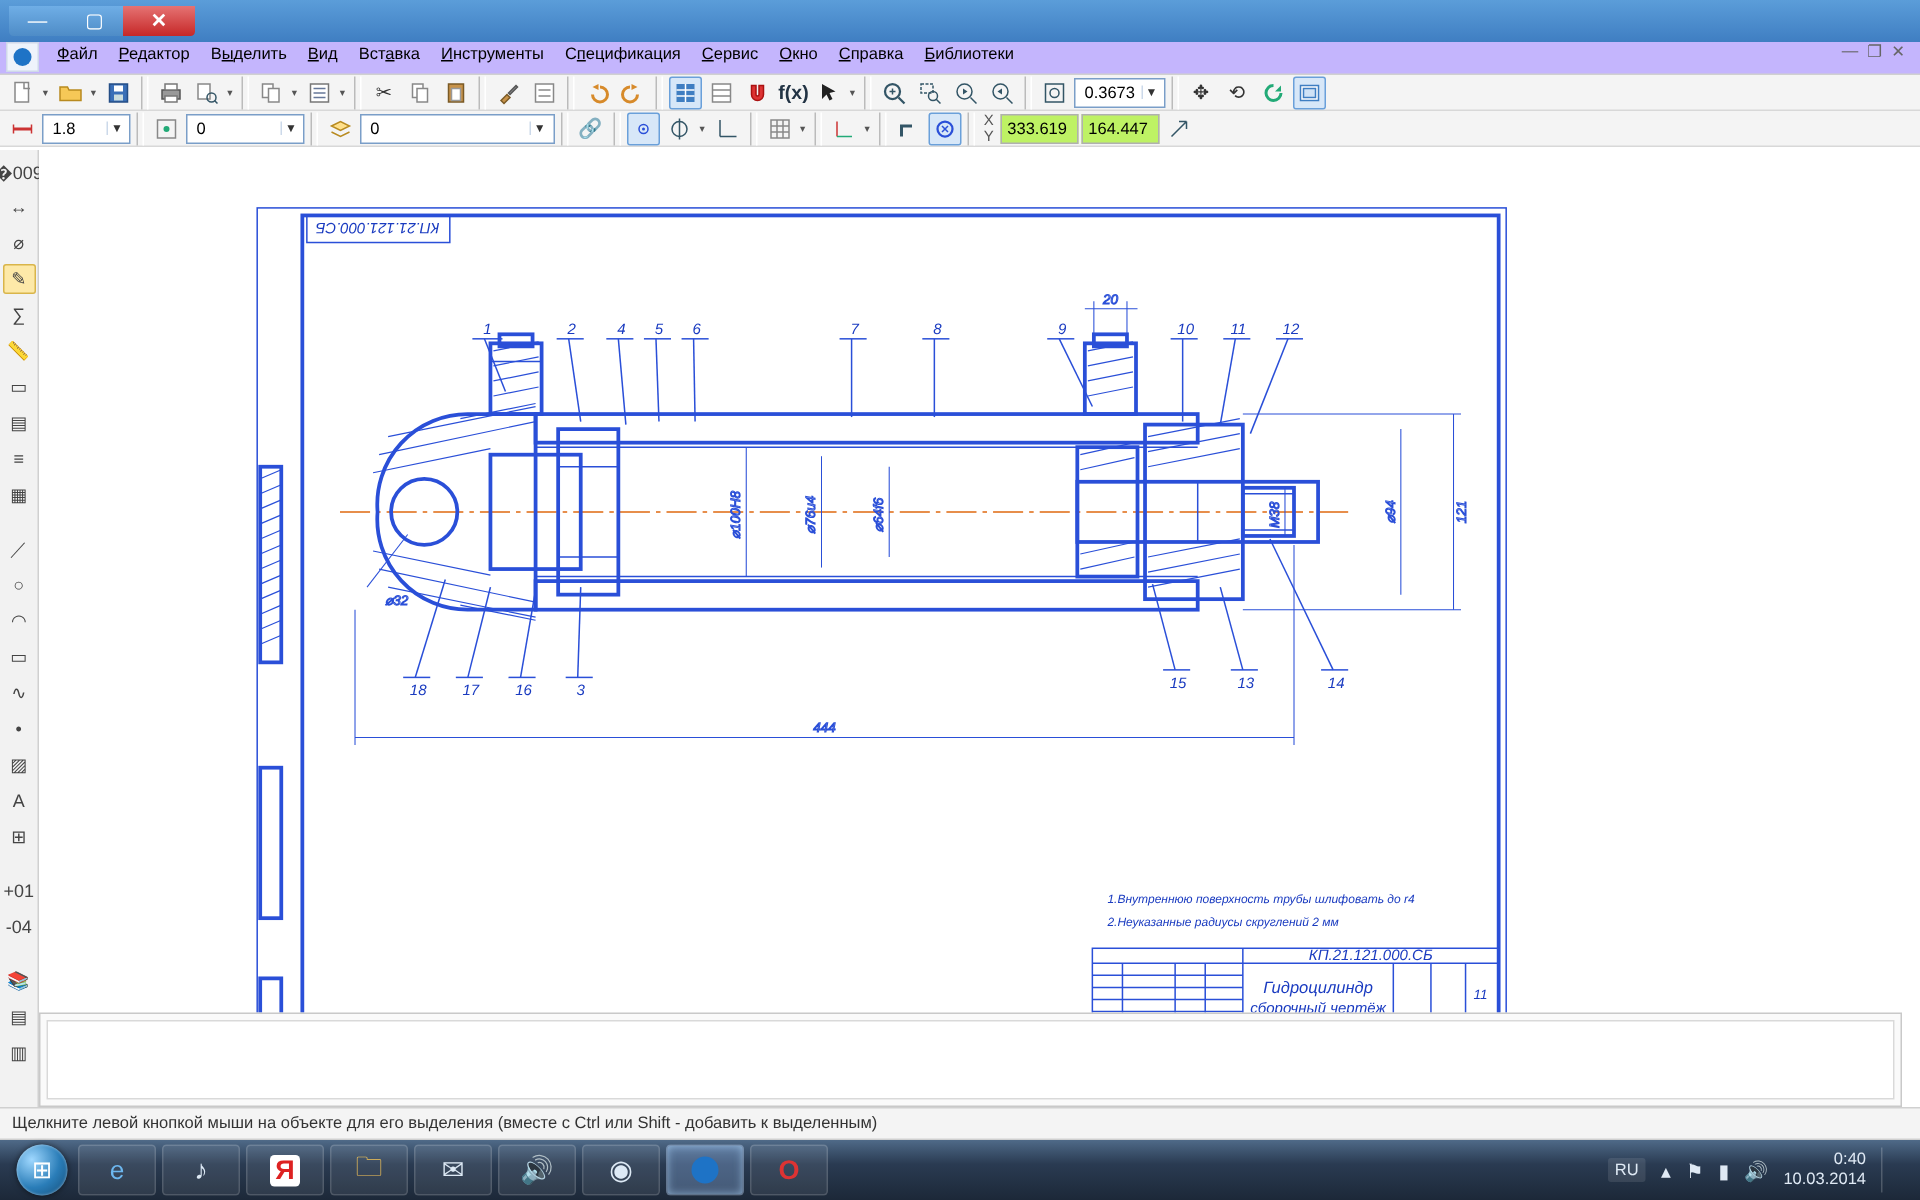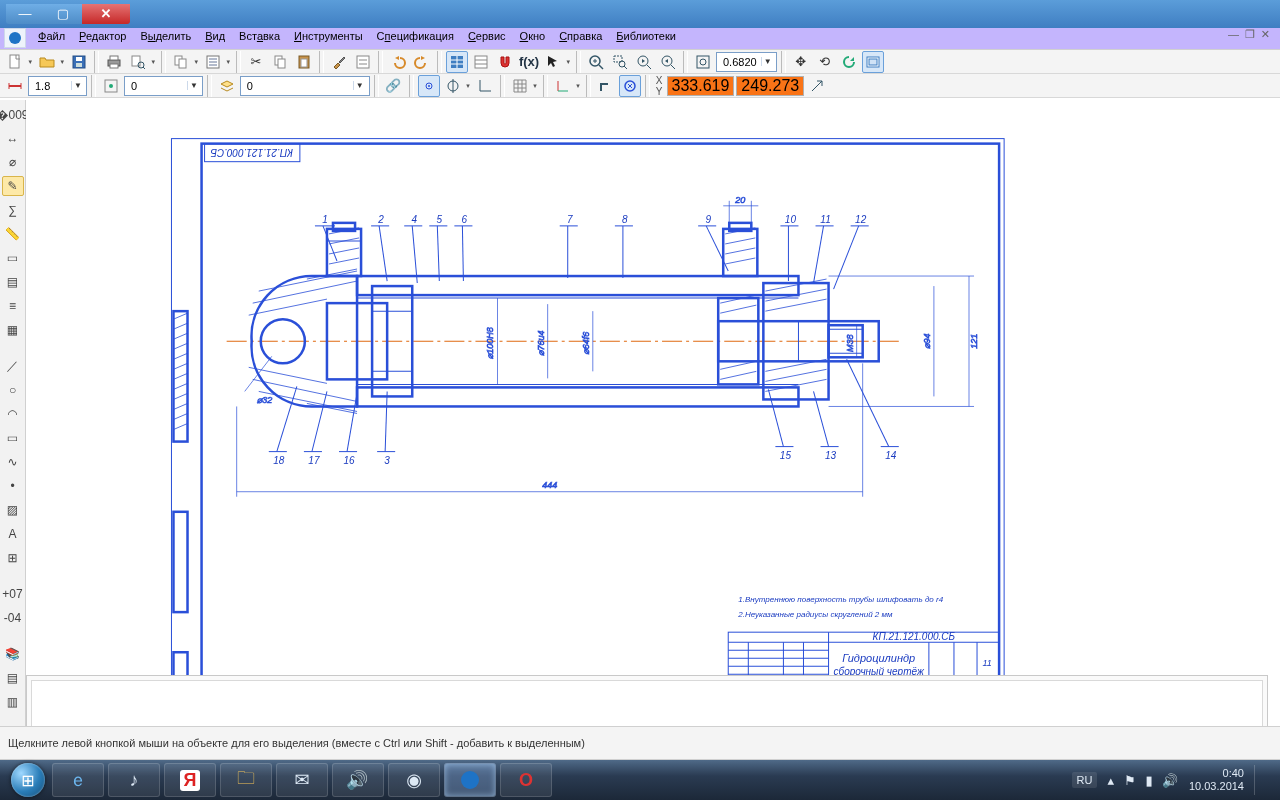--- a/index.html
+++ b/index.html
@@ -27,35 +27,35 @@
 
 
 .toolbar { height: 24px; background: #f4f4f4; border-bottom: 1px solid #d8d8d8; display: flex; align-items: center; padding: 0 4px; gap: 2px; }
 .tb-sep { width: 5px; height: 22px; border-left: 1px solid #bbb; border-right:1px solid #fff; margin: 0 2px; }
 .tb-btn { width: 22px; height: 22px; display: flex; align-items:center; justify-content:center; border:1px solid transparent; border-radius:2px; color:#333; position:relative; }
 .tb-btn .dd { position:absolute; right:-7px; font-size:7px; color:#555; }
 .tb-btn.with-dd { margin-right: 8px; }
 .tb-combo { height: 20px; border: 1px solid #7a9ec8; background:#fff; display:flex; align-items:center; padding: 0 2px; font-size: 11px;}
 .tb-combo .v { padding: 0 4px; min-width: 30px; text-align: left; }
 .tb-combo .arr { font-size: 8px; padding: 0 2px; color:#333; border-left:1px solid #ccd9ea; }
-.tb-text { height: 20px; border: 1px solid #b0b0b0; background:#f97316; padding: 0 4px; display:flex; align-items:center; font-size:16px; min-width: 52px; }
+.tb-text { height: 20px; border: 1px solid #b0b0b0; background:#bef264; padding: 0 4px; display:flex; align-items:center; font-size:11px; min-width: 52px; }
 .tb-icn { font-family: "Segoe UI Symbol", Arial; font-size: 13px; }
 .active-blue { border:1px solid #6aa0da; background:#d7e7f8; border-radius:2px;}
 
 
 .isvg { width:16px; height:16px; }
 
 
 .workspace { position: absolute; left: 0; top: 100px; right: 0; bottom: 62px; background:#fff; display:flex; }
 .tool-palette { width: 26px; background:#f2f2f2; border-right:1px solid #d0d0d0; display:flex; flex-direction:column; align-items:center; gap:4px; padding-top:4px; }
 .tool-palette .pbtn { width:22px;height:20px;display:flex;align-items:center;justify-content:center;font-size:12px;color:#444;border:1px solid transparent;border-radius:2px; }
 .tool-palette .pbtn.sel { background:#fde9a8; border-color:#d9b54a; }
 .canvas-wrap { flex:1; position:relative; background:#fff; overflow:hidden; }
 .canvas-wrap img, .canvas-wrap svg.drawing { position:absolute; }
-.hint-bar { position:absolute; left:0; right:0; bottom:40px; height:34px; background:#f4f4f4; border-top:1px solid #d0d0d0; border-bottom:1px solid #d0d0d0; display:flex; align-items:center; padding:0 8px; color:#333; }
+.hint-bar { position:absolute; left:0; right:0; bottom:40px; height:22px; background:#f4f4f4; border-top:1px solid #d0d0d0; border-bottom:1px solid #d0d0d0; display:flex; align-items:center; padding:0 8px; color:#333; }
 
 
 .taskbar { position:absolute; left:0; right:0; bottom:0; height:40px; background: linear-gradient(#4f6a88, #2a3b52 40%, #1c2838); display:flex; align-items:center; padding:0 8px; gap:4px; }
 .start-orb { width:40px;height:40px;display:flex;align-items:center;justify-content:center; }
 .start-orb .orb { width:34px;height:34px;border-radius:50%;background:radial-gradient(circle at 30% 30%,#9fd8ff,#2a7db8 55%,#134a74);box-shadow:0 0 4px rgba(0,0,0,.6), inset 0 0 2px #fff8; position:relative;}
 .start-orb .orb::after { content:"⊞"; position:absolute; inset:0; display:flex;align-items:center;justify-content:center;color:#fff; font-size:16px; }
 .task-btn { width:52px; height:34px; border:1px solid rgba(255,255,255,.15); border-radius:3px; background:rgba(255,255,255,.08); display:flex; align-items:center; justify-content:center; color:#dde9f5; font-size:18px; }
 .task-btn.active { background: rgba(160,200,255,.3); box-shadow: inset 0 0 6px rgba(180,220,255,.6); }
 .tray { margin-left:auto; display:flex; align-items:center; gap:10px; color:#dfe9f4; font-size:11px; padding-right:8px;justify-content:space-between; }
 .tray .clock { text-align:right; line-height:13px; }
@@ -267,21 +267,21 @@
       </svg>
     </div>
   <div class="tb-sep"></div>
   <div class="tb-btn">
       <svg class="isvg" viewBox="0 0 16 16">
         <rect x="2" y="2" width="12" height="12" fill="none" stroke="#356"></rect>
         <circle cx="8" cy="8" r="3" fill="none" stroke="#356"></circle>
       </svg>
     </div>
   <div class="tb-combo">
-      <span class="v">0.6820</span>
+      <span class="v">0.3673</span>
       <span class="arr">▼</span>
     </div>
   <div class="tb-sep"></div>
   <div class="tb-btn">
       <span class="tb-icn">✥</span>
     </div>
   <div class="tb-btn">
       <span class="tb-icn">⟲</span>
     </div>
   <div class="tb-btn">
@@ -379,21 +379,21 @@
         <circle cx="8" cy="8" r="5" fill="none" stroke="#2a4fd8" stroke-width="1.5"></circle>
         <path d="M6 6l4 4M10 6l-4 4" stroke="#2a4fd8"></path>
       </svg>
     </div>
   <div class="tb-sep"></div>
   <span style="font-size:10px;color:#555;padding:0 2px">X<br>Y</span>
   <div class="tb-text">
       <span>333.619</span>
     </div>
   <div class="tb-text">
-      <span>249.273</span>
+      <span>164.447</span>
     </div>
   <div class="tb-btn">
       <svg class="isvg" viewBox="0 0 16 16">
         <path d="M3 13L13 3M13 3H8M13 3v5" stroke="#356" fill="none"></path>
       </svg>
     </div>
 </div>
 
 <div class="workspace">
   <div class="tool-palette">
@@ -411,21 +411,21 @@
     <div class="pbtn">／</div>
     <div class="pbtn">○</div>
     <div class="pbtn">◠</div>
     <div class="pbtn">▭</div>
     <div class="pbtn">∿</div>
     <div class="pbtn">•</div>
     <div class="pbtn">▨</div>
     <div class="pbtn">A</div>
     <div class="pbtn">⊞</div>
     <div style="height:8px"></div>
-    <div class="pbtn">+07</div>
+    <div class="pbtn">+01</div>
     <div class="pbtn">-04</div>
     <div style="height:8px"></div>
     <div class="pbtn">📚</div>
     <div class="pbtn">▤</div>
     <div class="pbtn">▥</div>
   </div>
 
   <div class="canvas-wrap">
     <svg class="drawing" viewBox="0 0 1250 575">
 

